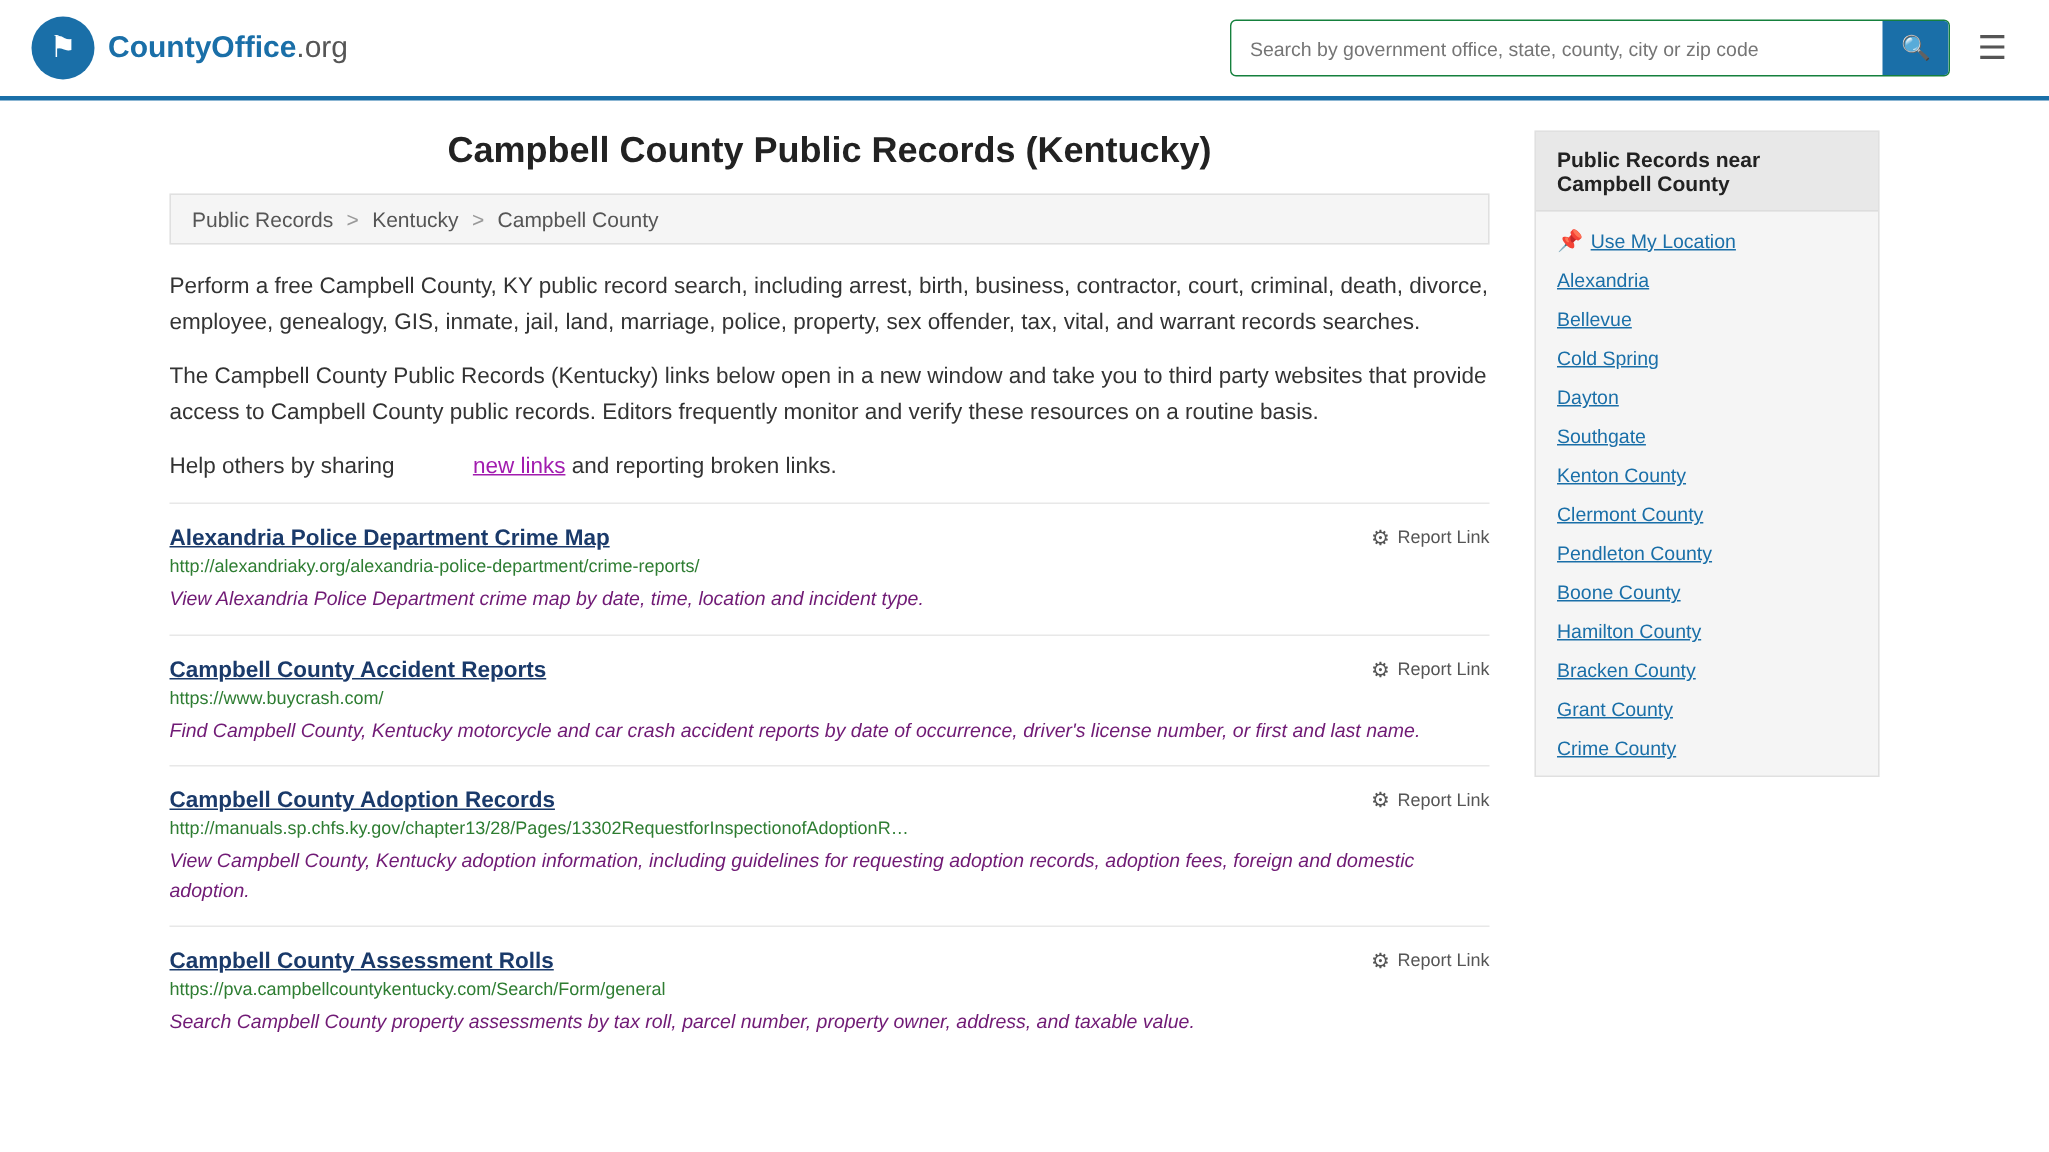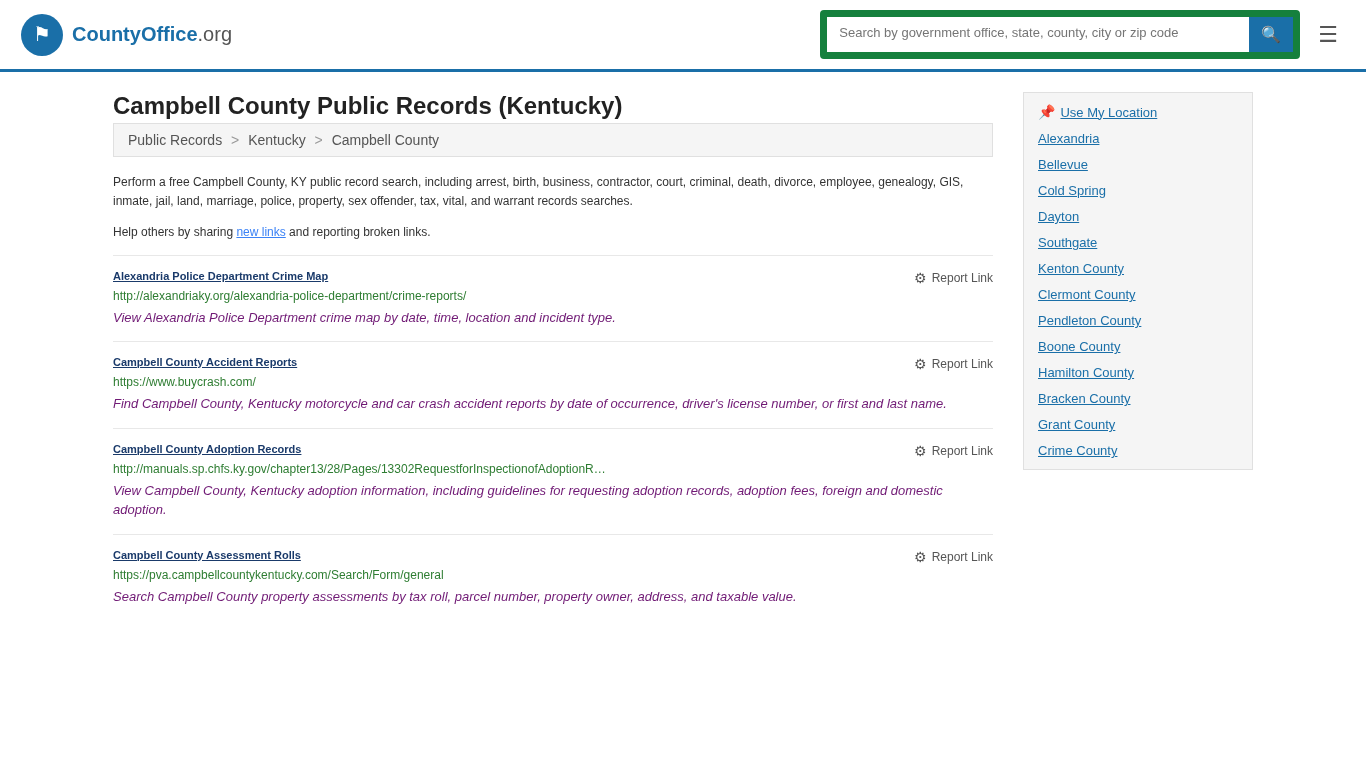--- a/index.html
+++ b/index.html
@@ -23,22 +23,22 @@
       width: 44px;
       height: 44px;
     }
     .header-right {
       display: flex;
       align-items: center;
       gap: 10px;
     }
     .search-box {
       display: flex;
-      align-items: flex-start;
-      border: 7px solid #15803d;
+      align-items: center;
+      border: 1px solid #15803d;
       border-radius: 4px;
       overflow: hidden;
       width: 480px;
     }
     .search-box input {
       border: none;
       outline: none;
       padding: 8px 12px;
       font-size: 13px;
       width: 100%;
@@ -75,21 +75,22 @@
     .sidebar {
       width: 230px;
       flex-shrink: 0;
     }
 
     
     .page-title {
       font-size: 24px;
       font-weight: bold;
       color: #222;
-      margin-bottom: 3px;
+      margin-bottom: 14px;
+      text-align: center;
     }
 
     
     .breadcrumb {
       background: #f5f5f5;
       border: 1px solid #e0e0e0;
       padding: 8px 14px;
       font-size: 14px;
       color: #555;
       margin-bottom: 16px;
@@ -98,37 +99,38 @@
       color: #555;
       text-decoration: none;
     }
     .breadcrumb span {
       color: #999;
       margin: 0 5px;
     }
 
     
     .description {
-      font-size: 12px;
+      font-size: 15px;
       line-height: 1.6;
       color: #333;
       margin-bottom: 12px;
     }
     .description a {
-      color: #3b82f6;
+      color: #a21caf;
       text-decoration: underline;
+      margin-left: 48px;
     }
 
     
     .record-entry {
       border-top: 1px solid #e8e8e8;
       padding: 14px 0;
     }
     .record-title {
-      font-size: 11px;
+      font-size: 15px;
       font-weight: bold;
       color: #1a3a6a;
       text-decoration: underline;
       cursor: pointer;
       display: inline-block;
     }
     .record-header {
       display: flex;
       justify-content: space-between;
       align-items: flex-start;
@@ -231,20 +233,21 @@
 
     <div class="breadcrumb">
       <a href="#">Public Records</a>
       <span>&gt;</span>
       <a href="#">Kentucky</a>
       <span>&gt;</span>
       <a href="#">Campbell County</a>
     </div>
 
     <p class="description">Perform a free Campbell County, KY public record search, including arrest, birth, business, contractor, court, criminal, death, divorce, employee, genealogy, GIS, inmate, jail, land, marriage, police, property, sex offender, tax, vital, and warrant records searches.</p>
+    <p class="description">The Campbell County Public Records (Kentucky) links below open in a new window and take you to third party websites that provide access to Campbell County public records. Editors frequently monitor and verify these resources on a routine basis.</p>
     <p class="description">
       <span>Help others by sharing </span><a href="#">new links</a><span> and reporting broken links.</span>
     </p>
 
     <div class="record-entry">
       <div class="record-header">
         <a class="record-title">Alexandria Police Department Crime Map</a>
         <div class="report-link">
           <span class="report-link-icon">⚙</span>
           <span>Report Link</span>
@@ -287,20 +290,21 @@
         </div>
       </div>
       <div class="record-url">https://pva.campbellcountykentucky.com/Search/Form/general</div>
       <div class="record-desc">Search Campbell County property assessments by tax roll, parcel number, property owner, address, and taxable value.</div>
     </div>
 
   </div>
 
   <aside class="sidebar">
     <div class="sidebar-box">
+      <div class="sidebar-header">Public Records near Campbell County</div>
       <div class="sidebar-list">
         <div class="location-item">
           <span class="pin-icon">📌</span>
           <a href="#">Use My Location</a>
         </div>
         <div class="sidebar-item">
           <a href="#">Alexandria</a>
         </div>
         <div class="sidebar-item">
           <a href="#">Bellevue</a>

